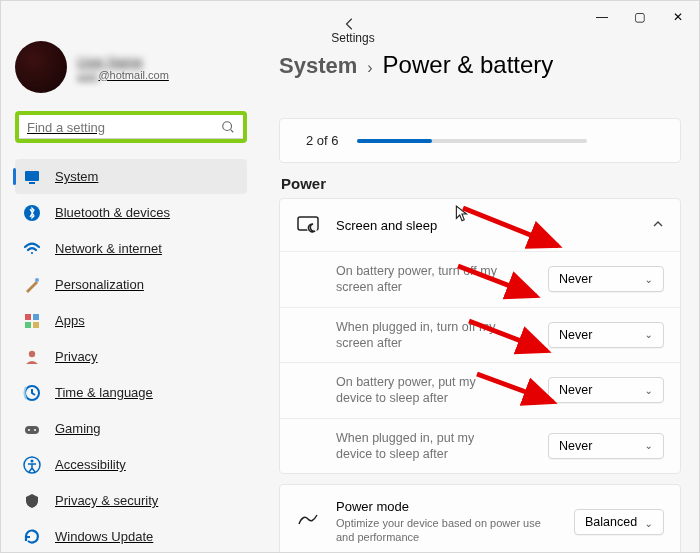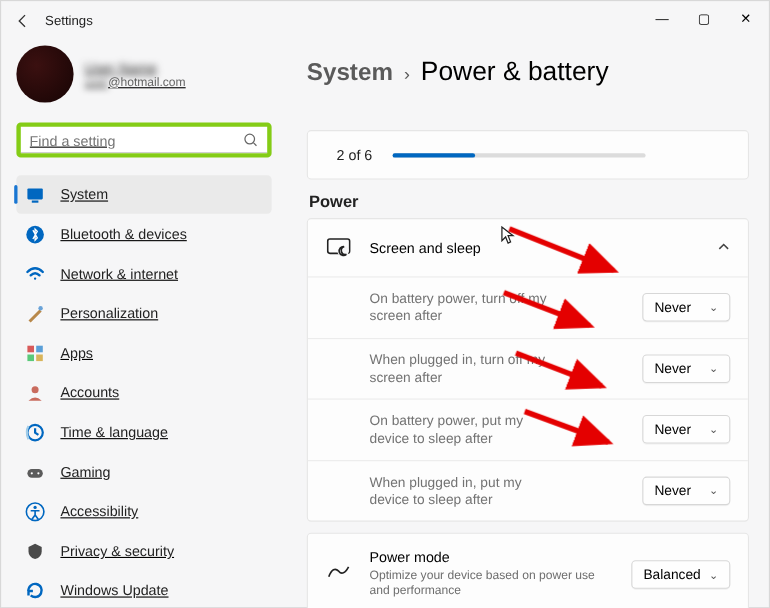--- a/index.html
+++ b/index.html
@@ -1,17 +1,17 @@
 <!DOCTYPE html>
 <html><head>
 <meta charset="utf-8">
 <style>
 * { box-sizing: border-box; margin: 0; padding: 0; font-family: "Segoe UI", Arial, sans-serif; }
 body { width: 700px; height: 553px; background: #f6f6f7; overflow: hidden; position: relative; border: 1px solid #d8d8d8; }
-.titlebar { height: 36px; display: flex; align-items: center; padding: 16px 6px; }
+.titlebar { height: 36px; display: flex; align-items: center; padding: 16px 6px; flex-direction: column; }
 .titlebar .back { width: 28px; height: 28px; display:flex; align-items:center; justify-content:center; cursor:pointer; }
 .titlebar .title { font-size: 12px; margin-left: 6px; color:#222; }
 .winctrls { position: absolute; right: 2px; top: 2px; display: flex; }
 .winctrl { width: 38px; height: 28px; display:flex; align-items:center; justify-content:center; font-size: 12px; cursor:pointer; }
 .layout { display:flex; height: calc(100% - 36px); }
 .side { width: 260px; padding: 4px 14px 10px 14px; overflow-y: auto; text-decoration: underline; }
 .profile { display:flex; align-items:center; margin-bottom: 18px; }
 .avatar { width: 52px; height: 52px; border-radius: 50%; background: radial-gradient(circle at 35% 35%, #3b1010, #160404); }
 .profile .pt { margin-left: 10px; }
 .pname { font-size: 13px; color:#333; filter: blur(3.5px); }
@@ -35,21 +35,21 @@
 .pbar { flex:1; height:4px; background:#dcdcdc; border-radius:2px; position:relative; max-width: 230px; }
 .pbar .fill { position:absolute; left:0; top:0; height:4px; background:#0067c0; border-radius:2px; }
 .sect { font-size: 15px; font-weight:600; color:#222; margin: 12px 0 6px 2px; }
 .header { display:flex; align-items:center; padding: 14px 16px; cursor:pointer; position:relative; }
 .header .hic { width: 24px; height:24px; margin-right: 16px; display:flex; align-items:center; justify-content:center; }
 .header .htxt { font-size: 13px; }
 .header .sub { font-size: 11px; color:#6e6e6e; max-width: 210px; line-height: 1.3; margin-top:2px; }
 .header .chev { margin-left:auto; color:#555; font-size: 12px; }
 .row { display:flex; align-items:center; padding: 11px 16px 11px 56px; border-top: 1px solid #ececec; }
 .row .lbl { font-size: 12.5px; color:#737373; max-width: 165px; line-height: 1.3; }
-.row .sel, .header .sel { margin-left:auto; border:1px solid #d7d7d7; background:#fefefe; border-radius:4px; padding: 5px 10px; width: 80px; display:flex; align-items:center; justify-content:space-between; font-size:12.5px; cursor:pointer; box-shadow: 0 1px 0 rgba(0,0,0,.04); }
+.row .sel, .header .sel { margin-left:auto; border:1px solid #d7d7d7; background:#fefefe; border-radius:4px; padding: 5px 10px; width: 116px; display:flex; align-items:center; justify-content:space-between; font-size:12.5px; cursor:pointer; box-shadow: 0 1px 0 rgba(0,0,0,.04); }
 .header .sel { width: 90px; align-items: flex-end; }
 .chevdn { font-size:10px; color:#555; }
 .cursor-ptr { position:absolute; left: 175px; top: 6px; color:#333; }
 .arrow { position:absolute; z-index: 5; pointer-events:none; }
 
 .main::-webkit-scrollbar { width: 4px; }
 .main::-webkit-scrollbar-thumb { background:#c0c0c0; border-radius:2px; }
 </style>
 </head>
 <body>
@@ -131,21 +131,21 @@
           </span>
           <span>Apps</span>
         </li>
         <li>
           <span class="ic">
             <svg width="18" height="18" viewBox="0 0 18 18">
               <circle cx="9" cy="6" r="3.2" fill="#c96b5e"></circle>
               <path d="M3 16 q6 -6 12 0" fill="#c96b5e"></path>
             </svg>
           </span>
-          <span>Accounts</span>
+          <span>Privacy</span>
         </li>
         <li>
           <span class="ic">
             <svg width="18" height="18" viewBox="0 0 18 18">
               <circle cx="9" cy="9" r="7" fill="none" stroke="#0067c0" stroke-width="2"></circle>
               <path d="M9 5 L9 9 L12 11" stroke="#0067c0" stroke-width="2" fill="none"></path>
               <path d="M3 3 q-3 5 0 12" stroke="#9fcbe8" stroke-width="2" fill="none"></path>
             </svg>
           </span>
           <span>Time &amp; language</span>

